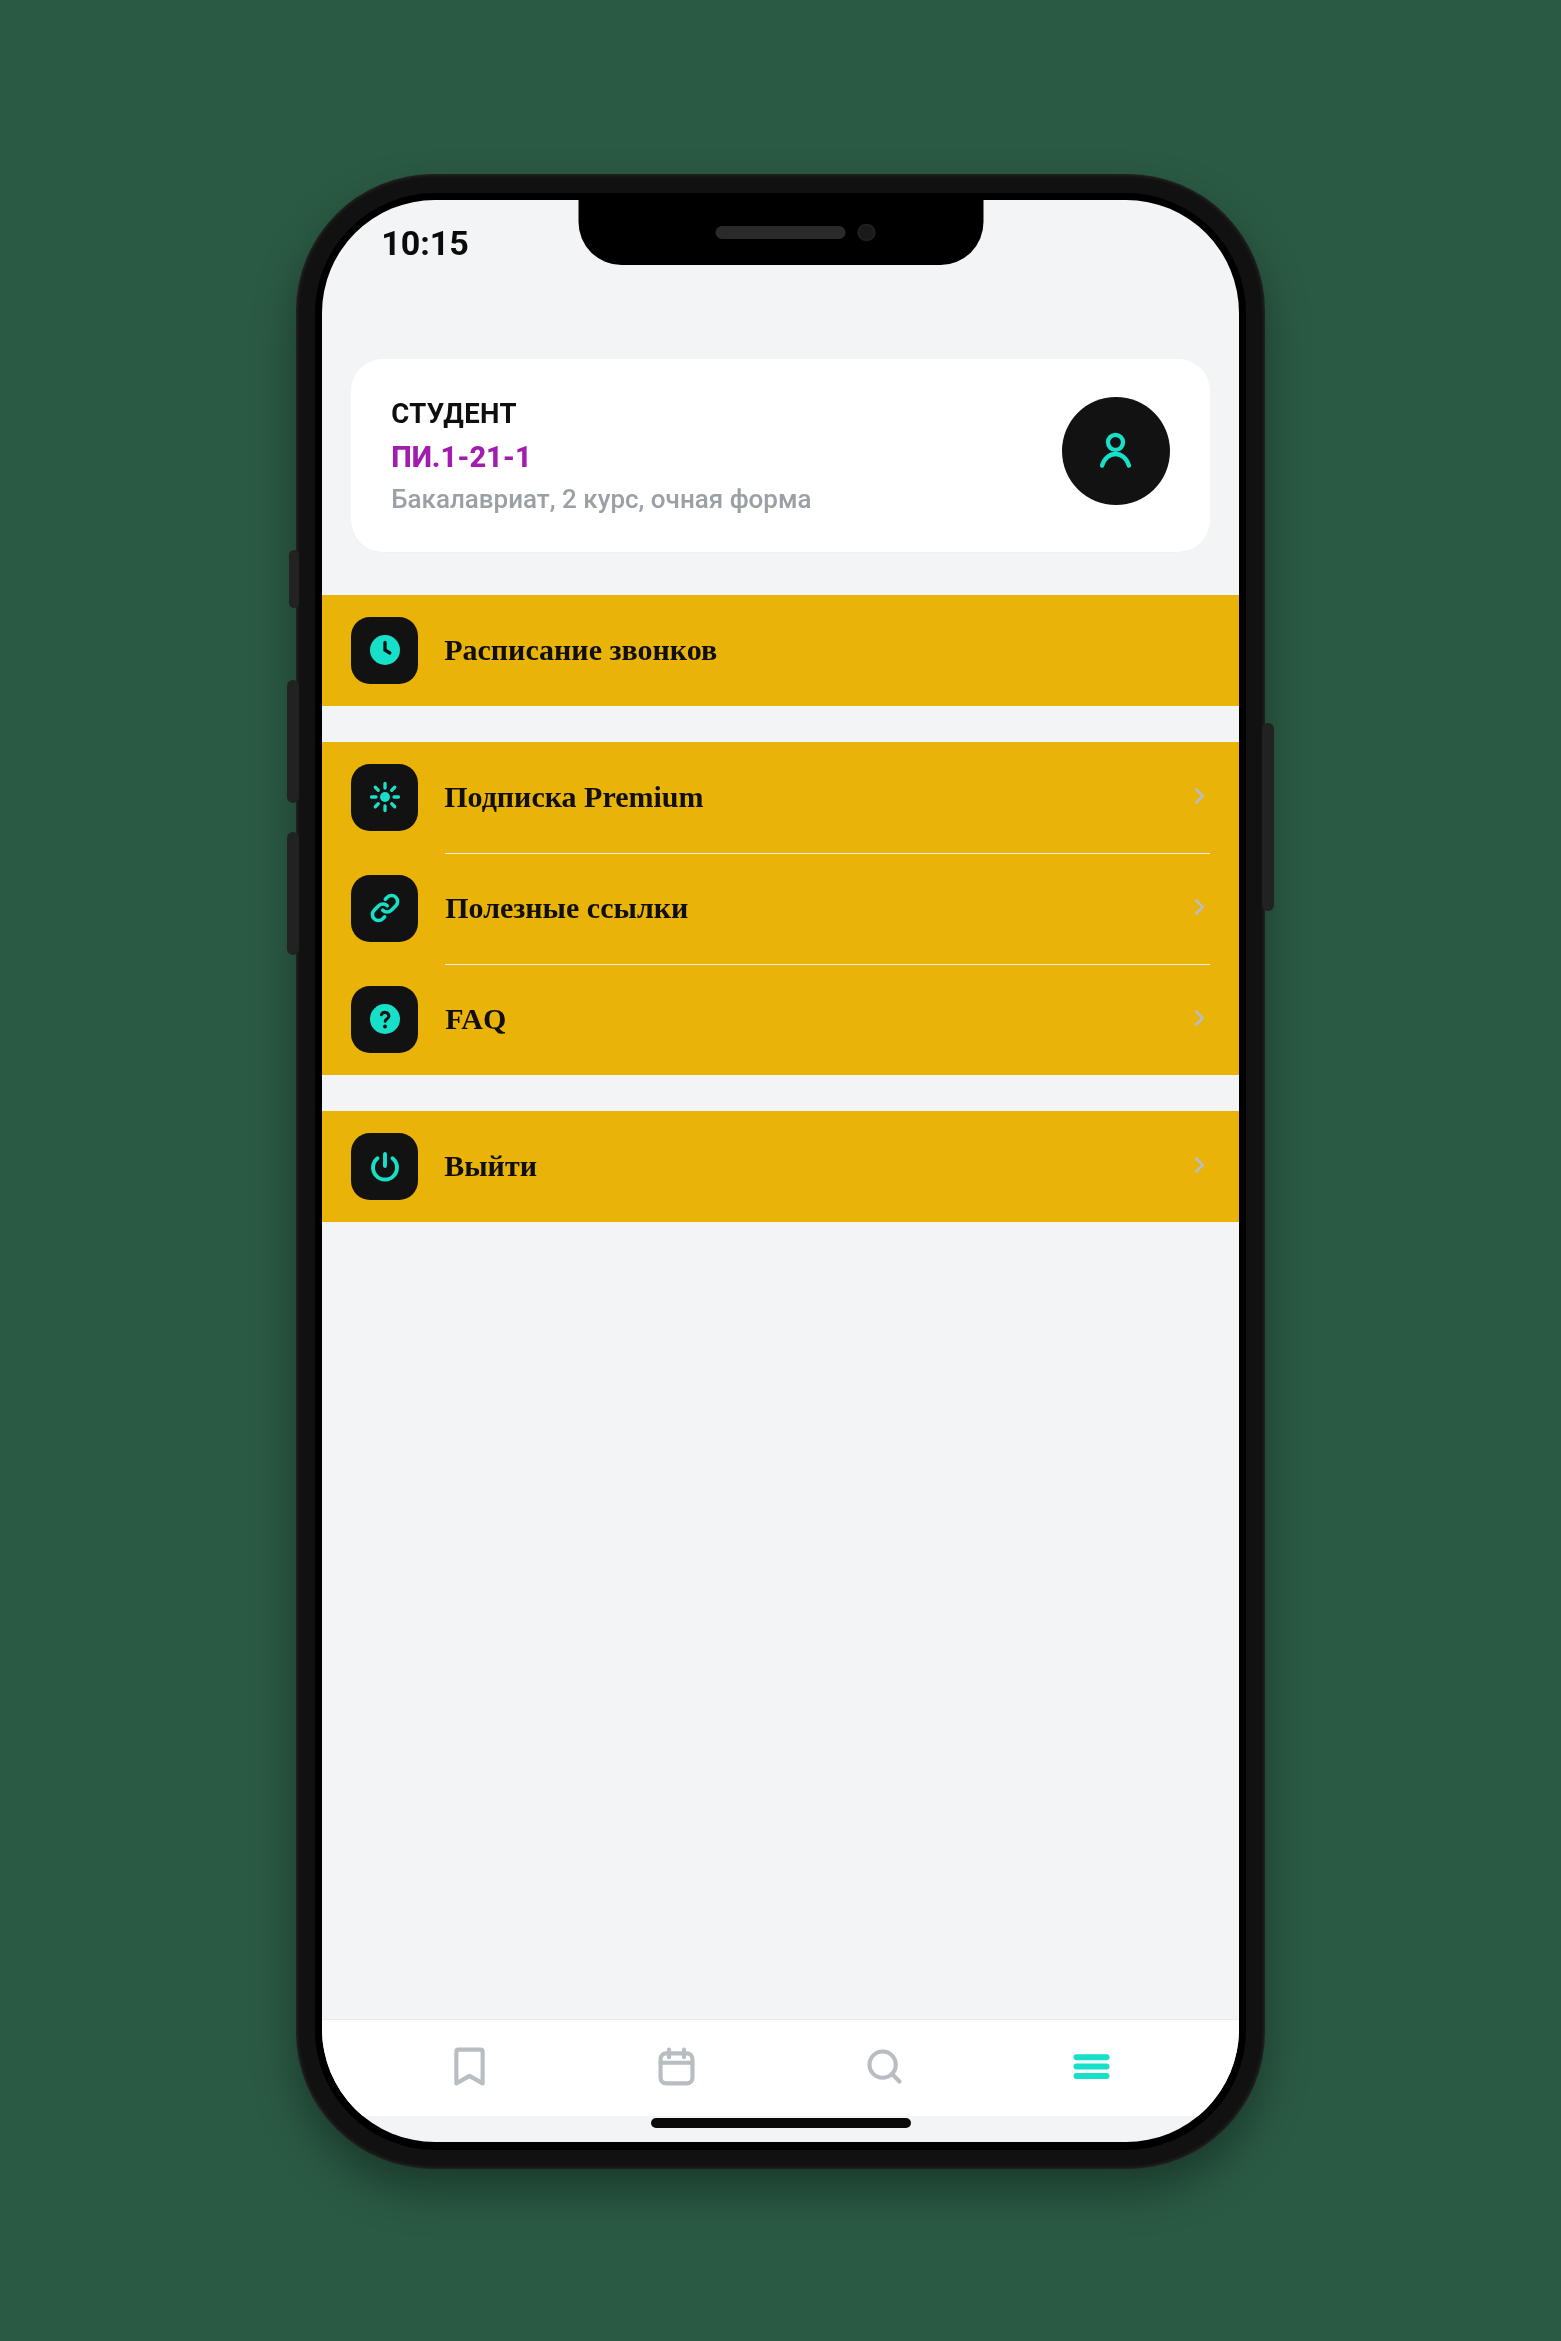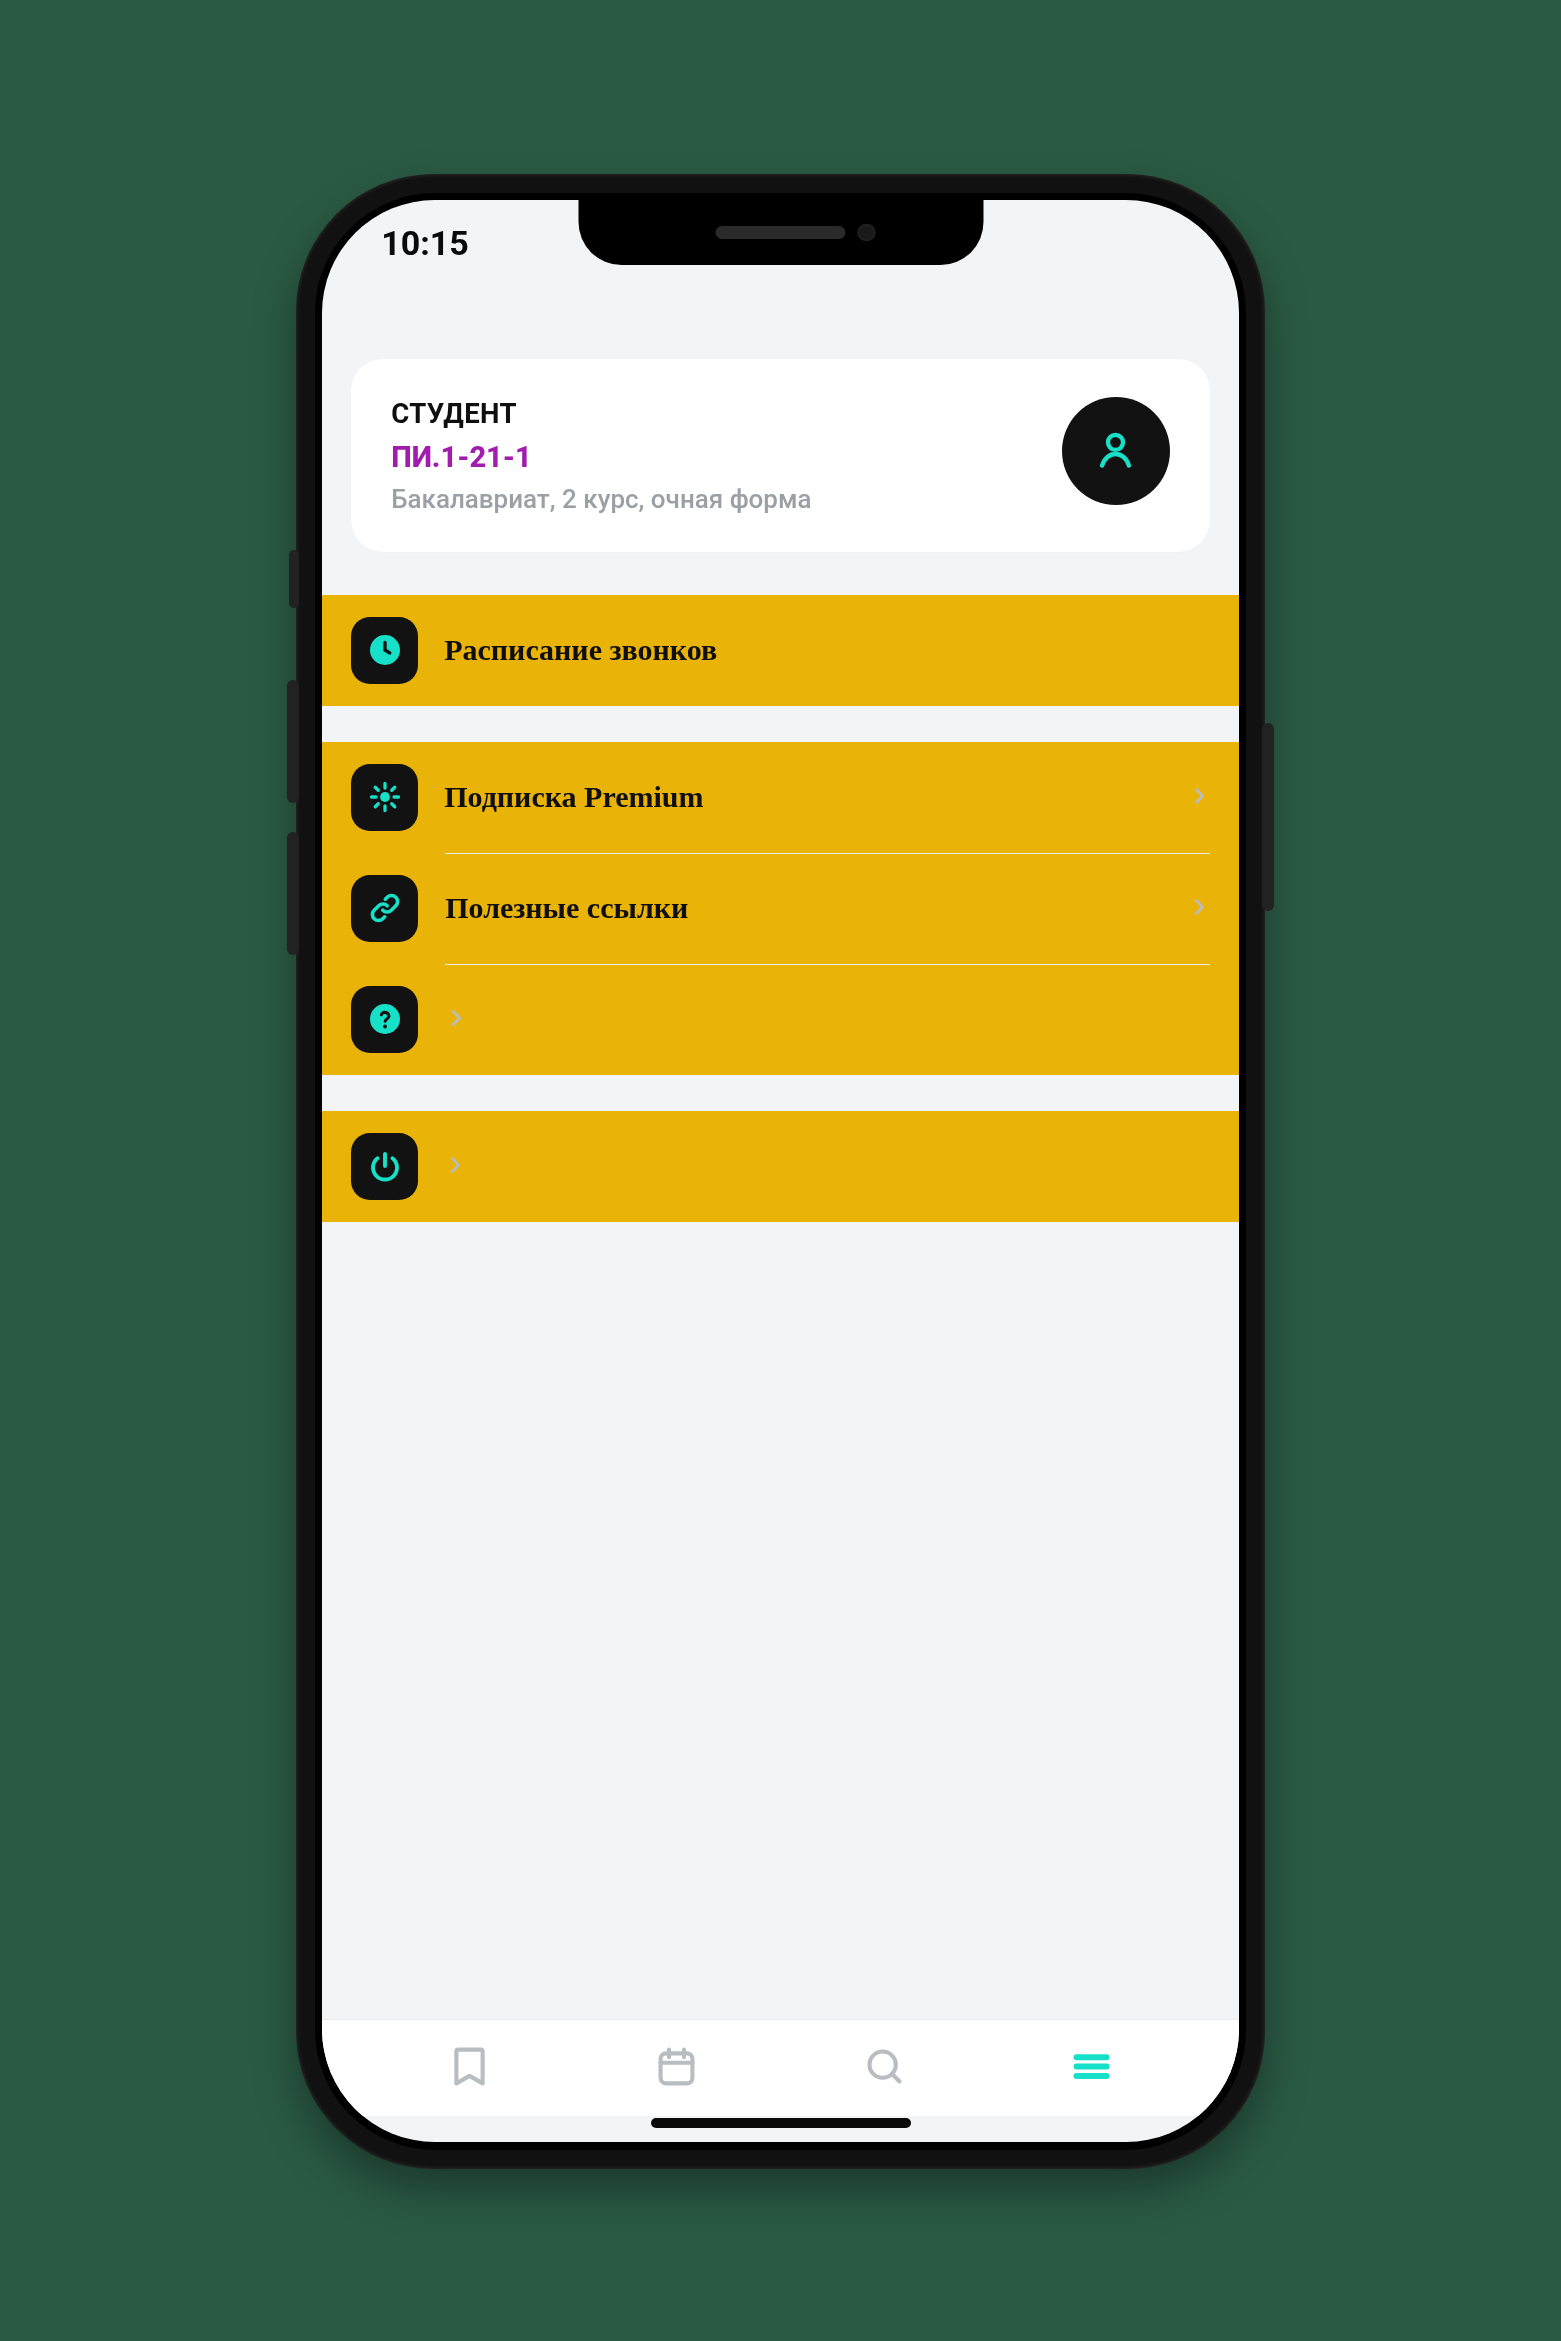--- a/index.html
+++ b/index.html
@@ -288,34 +288,36 @@
                 </svg></span>
           </div>
           <div class="row">
             <div class="icon-box">
               <svg viewBox="0 0 24 24">
                   <circle cx="12" cy="12" r="10" fill="var(--accent)"></circle>
                   <path d="M9.6 9.2a2.6 2.6 0 0 1 5 .9c0 1.7-2.5 2-2.5 3.4" stroke="#121212" stroke-width="2" stroke-linecap="round" fill="none"></path>
                   <circle cx="12" cy="17" r="1.3" fill="#121212"></circle>
                 </svg>
             </div>
+            <span class="row-label">FAQ</span>
             <span class="chevron"><svg viewBox="0 0 24 24" fill="none" stroke="var(--muted)" stroke-width="3" stroke-linecap="round" stroke-linejoin="round">
                   <polyline points="9 5 16 12 9 19"></polyline>
                 </svg></span>
           </div>
         </div>
 
         <div class="section">
           <div class="row">
             <div class="icon-box">
               <svg viewBox="0 0 24 24" fill="none" stroke="var(--accent)" stroke-width="2.6" stroke-linecap="round">
                   <path d="M12 4v8"></path>
                   <path d="M7 6.8a8 8 0 1 0 10 0"></path>
                 </svg>
             </div>
+            <span class="row-label">Выйти</span>
             <span class="chevron"><svg viewBox="0 0 24 24" fill="none" stroke="var(--muted)" stroke-width="3" stroke-linecap="round" stroke-linejoin="round">
                   <polyline points="9 5 16 12 9 19"></polyline>
                 </svg></span>
           </div>
         </div>
 
       </div>
 
       <div class="tabbar">
         <div class="tab">

